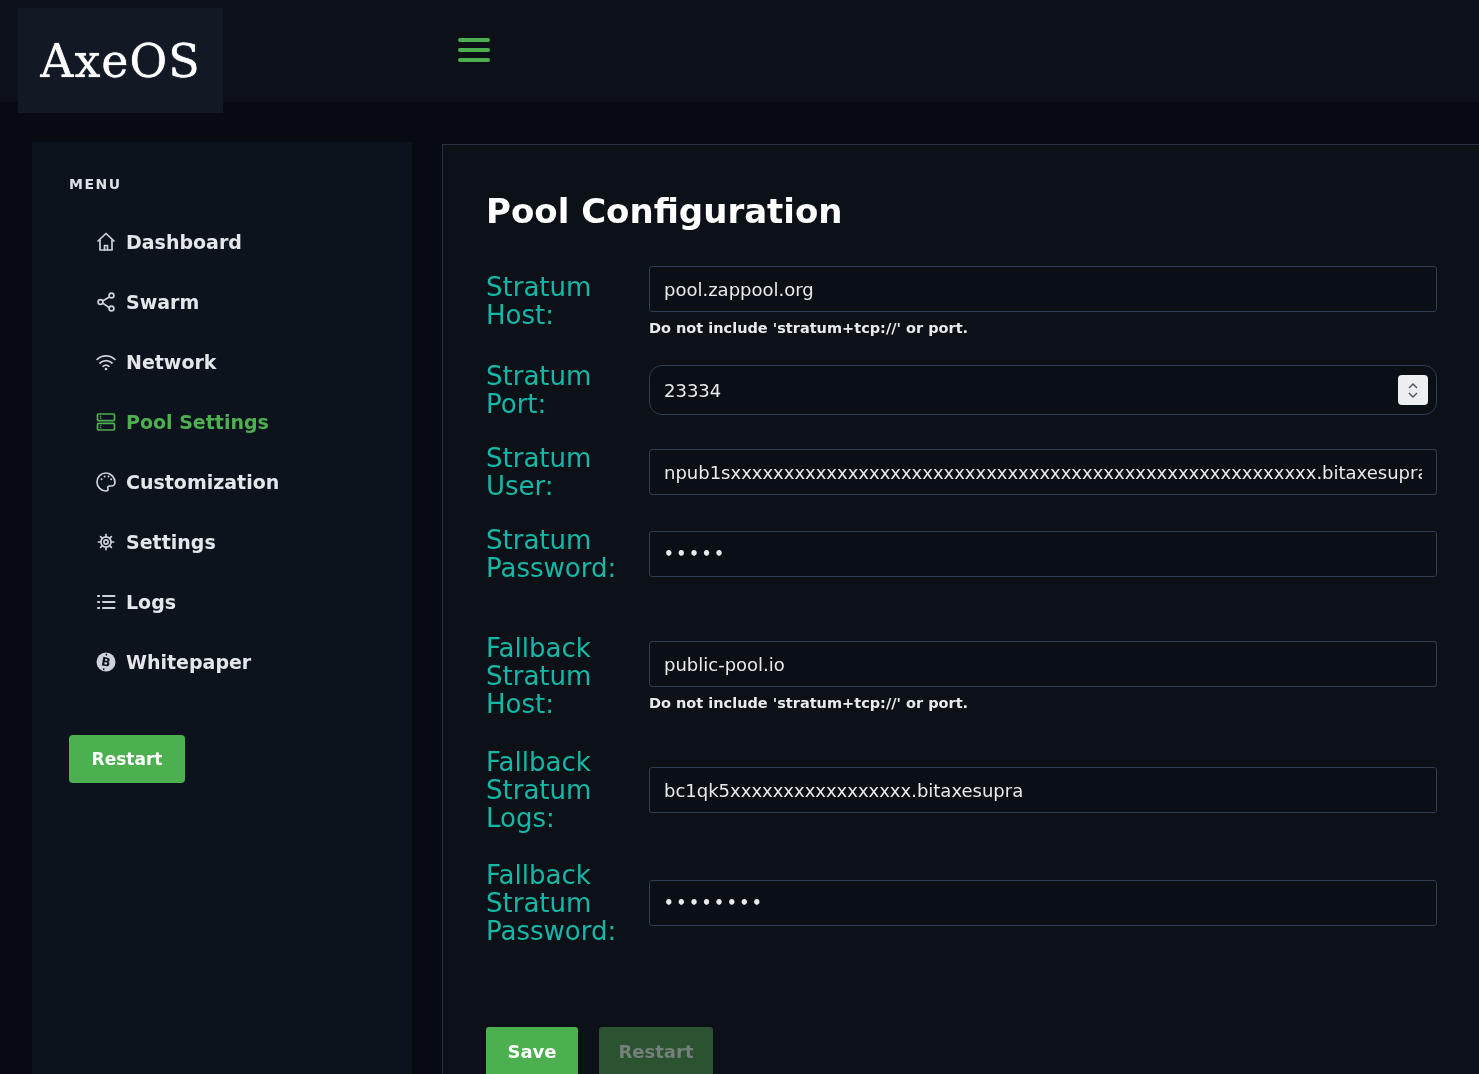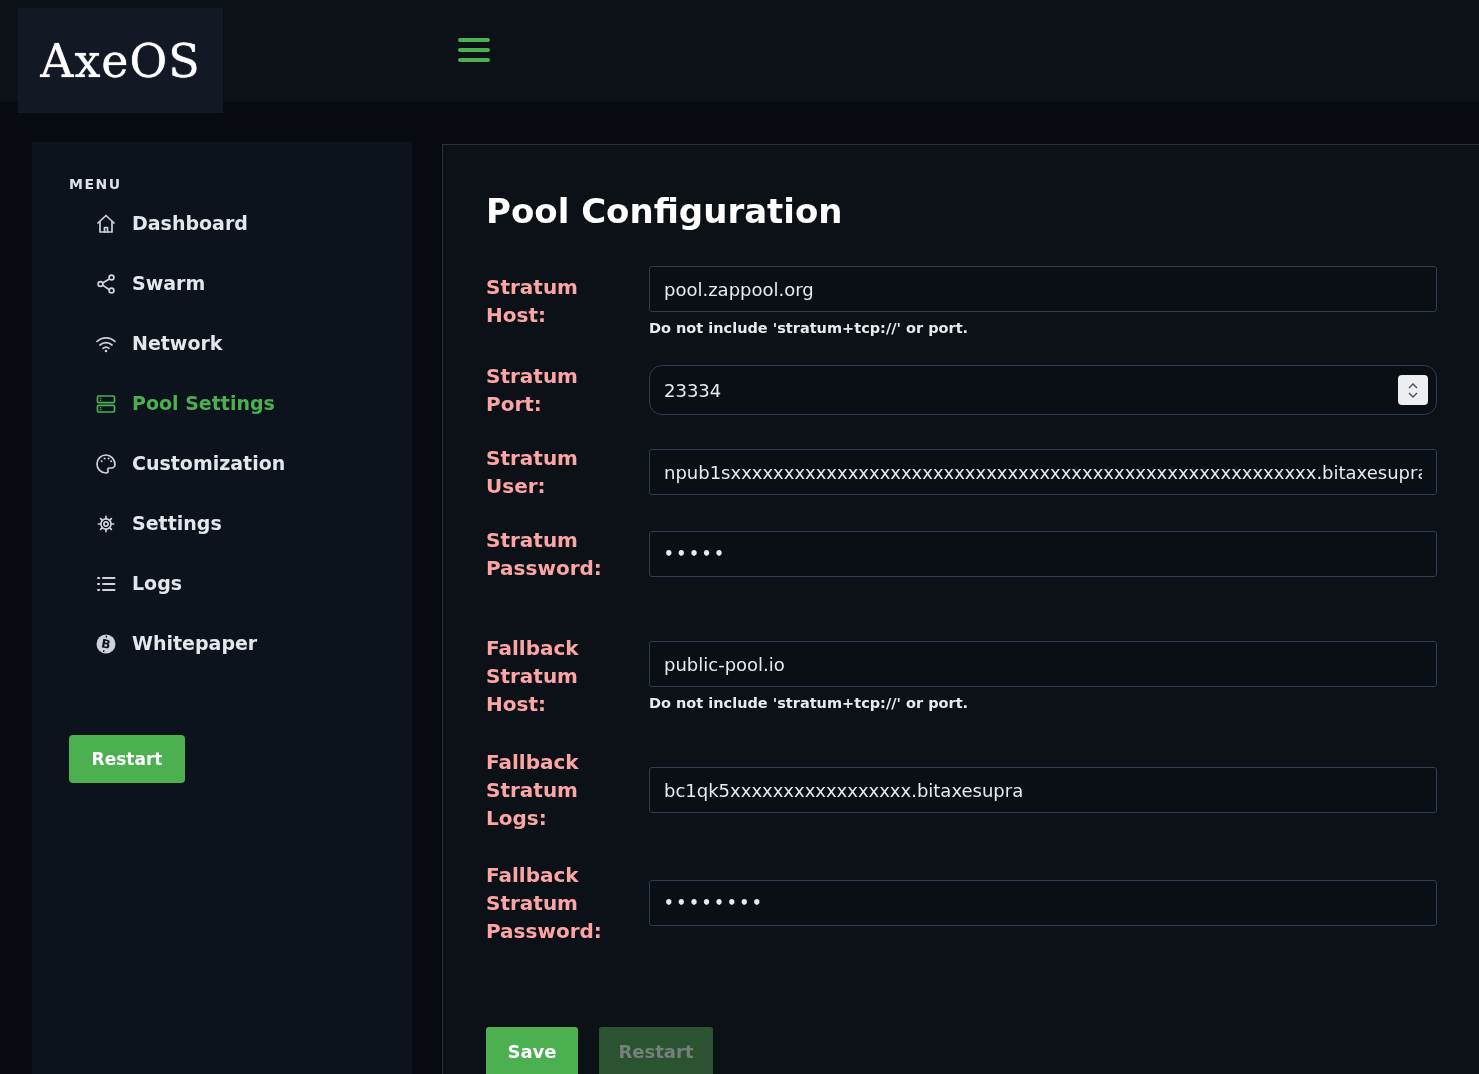--- a/index.html
+++ b/index.html
@@ -23,21 +23,21 @@
   }
   .hamburger { position:absolute; left:458px; top:38px; width:32px; height:26px; cursor:pointer; }
   .hamburger .bar { height:4px; width:32px; background:#4caf50; border-radius:2px; margin-bottom:6px; }
   .hamburger .bar:last-child { margin-bottom:0; }
 
   
   .sidebar { position:absolute; left:32px; top:142px; width:380px; height:932px; background:#0d131c; }
   .menu-label { margin:34px 0 0 37px; font-size:14px; font-weight:bold; letter-spacing:1.5px; color:#dde1e6; }
   .nav { margin-top:20px; }
   .nav-item {
-    display:flex; height:60px; padding-left:62px; gap:14px;
+    display:flex; align-items:center; height:60px; padding-left:62px; gap:8px;
     color:#e3e7eb; font-size:19px; font-weight:bold; cursor:pointer;
   }
   .nav-item .nicon { width:24px; height:24px; display:flex; align-items:center; justify-content:center; color:#cdd3d9; }
   .nav-item.active, .nav-item.active .nicon { color:#4caf50; }
   .nav-item svg { width:24px; height:24px; }
   .side-restart {
     display:block; margin:43px 0 0 37px; width:116px; height:48px;
     background:#4caf50; color:#ffffff; border:none; border-radius:4px;
     font-family:inherit; font-size:17px; font-weight:bold; cursor:pointer;
   }
@@ -47,21 +47,21 @@
     position:absolute; left:442px; top:144px; width:1037px; height:930px;
     background:#0c1017; border-top:1px solid #27313f; border-left:1px solid #27313f;
   }
   .card-inner { padding:47px 0 0 43px; }
   .page-title { font-size:34px; line-height:38px; font-weight:bold; color:#ffffff; margin-bottom:36px; }
   .form { width:951px; }
   .row { display:grid; grid-template-columns:163px 1fr; align-items:center; margin-bottom:26px; }
   .row.gap-lg { margin-bottom:52px; }
   .row.gap-md { margin-bottom:30px; }
   .row.gap-sm { margin-bottom:29px; }
-  .flabel { font-size:20px; font-weight:bold; line-height:28px; color:#fca5a5; padding-right:10px; }
+  .flabel { font-size:26px; font-weight:normal; line-height:28px; color:#14b8a6; padding-right:10px; }
   .inputwrap { position:relative; }
   .tinput {
     width:100%; height:46px; background:#0a0e15; border:1px solid #2e3d55; border-radius:3px;
     color:#e8eaee; font-family:inherit; font-size:18px; padding:0 14px; outline:none;
   }
   .tinput.tall { height:50px; padding-right:50px;border-radius:13px; }
   .tinput.masked { font-size:15px; font-weight:bold; letter-spacing:3px; }
   .hint { margin-top:8px; font-size:14.5px; font-weight:bold; color:#e8ebee; }
   .spinner {
     position:absolute; right:9px; top:50%; transform:translateY(-50%);

